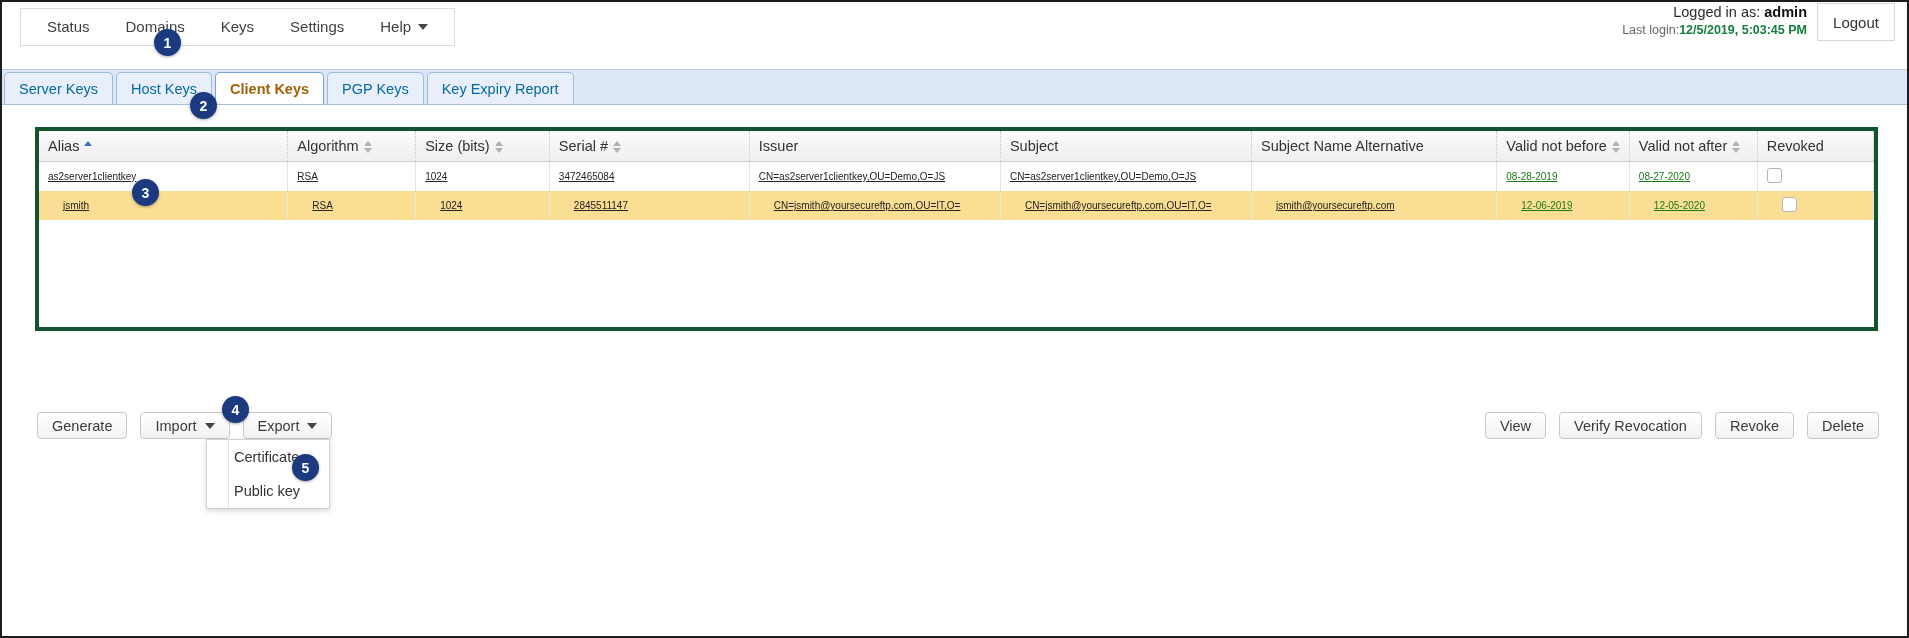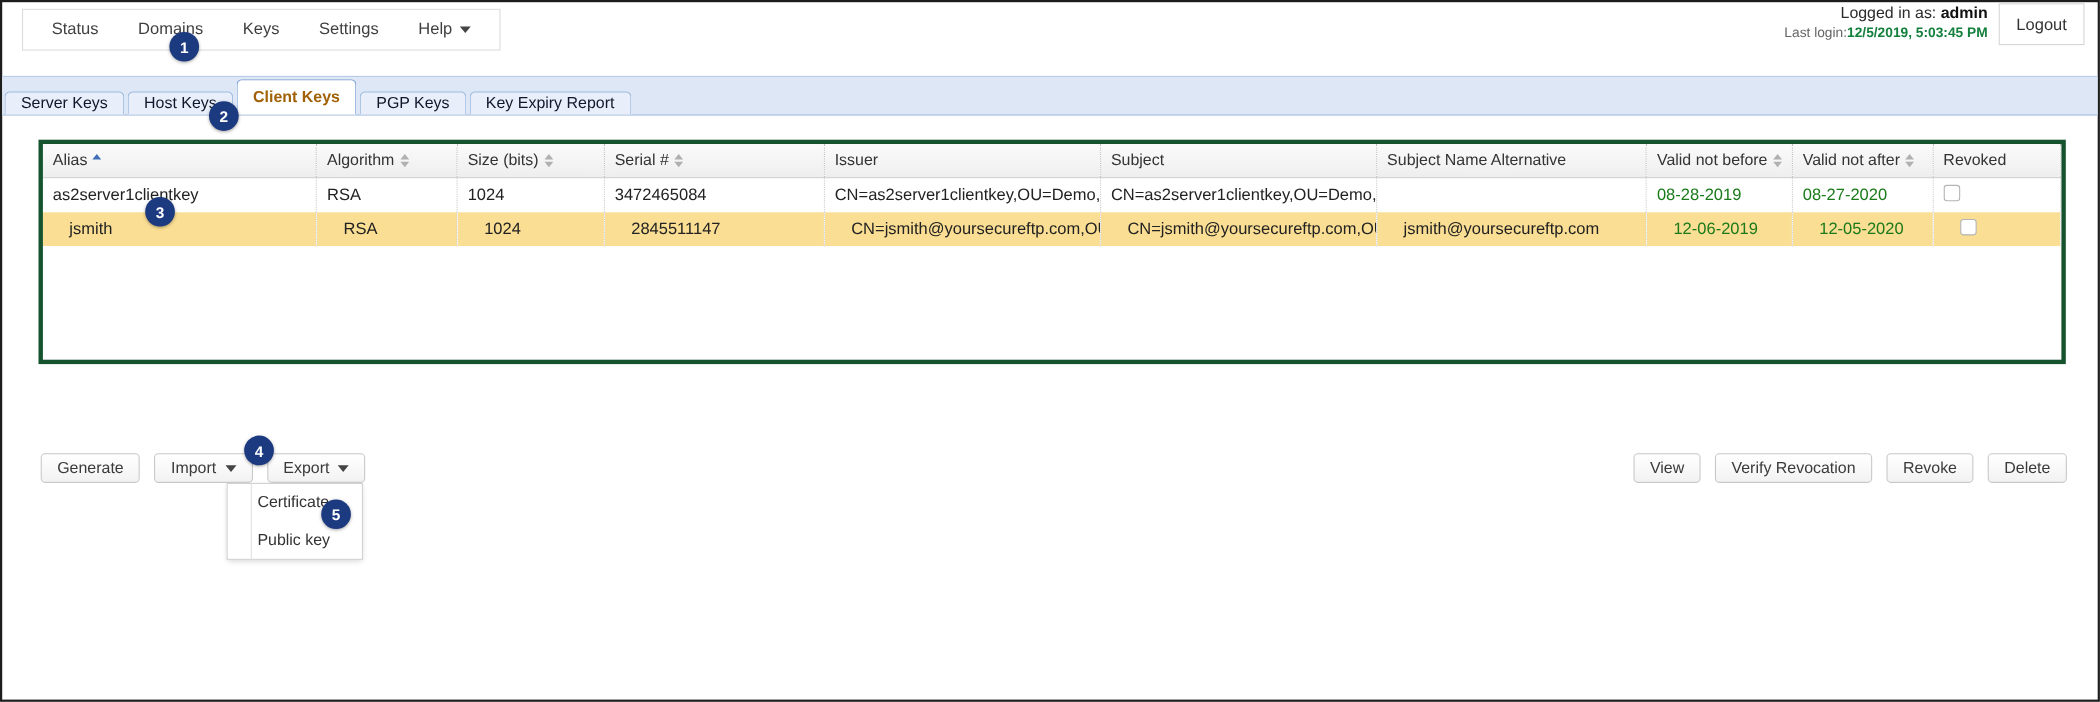--- a/index.html
+++ b/index.html
@@ -74,28 +74,28 @@
     background:#dde7f6;
     border-top:1px solid #b9cbe6;
     border-bottom:1px solid #a9bfe0;
     box-sizing:border-box;
   }
   #tabs{
     position:absolute;left:2px;bottom:0;
     display:flex;align-items:flex-end;gap:3px;
   }
   .tab{
-    height:21px;
+    height:32px;
     padding:0 14px;
     background:#e8effa;
     border:1px solid #9fbbdf;
     border-bottom:none;
     border-radius:5px 5px 0 0;
     font-size:14.5px;
-    color:#0f172a;
+    color:#0369a1;
     display:flex;align-items:center;
     cursor:pointer;
     box-sizing:border-box;
     white-space:nowrap;
   }
   .tab.active{
     background:#ffffff;
     font-weight:bold;
     color:#a16207;
     border-color:#7ba2d4;
@@ -126,28 +126,29 @@
     text-align:left;
     padding:7px 9px;
     height:27px;
     box-sizing:border-box;
     white-space:nowrap;
     overflow:hidden;
     cursor:pointer;
   }
   tbody td{
     border-right:1px dotted #cdcdcd;
-    font-size:15px;
+    font-size:10px;
     color:#222;
     padding:6px 9px;
     height:27px;
     box-sizing:border-box;
     white-space:nowrap;
     overflow:hidden;
     text-overflow:clip;
+    text-decoration:underline;
   }
   tbody tr.selected td{background:#fade93;padding-left:24px;}
   td.date{color:#1a7a1a;}
   .sorticon{
     display:inline-block;
     margin-left:5px;
     position:relative;
     width:9px;height:12px;
     vertical-align:middle;
   }

